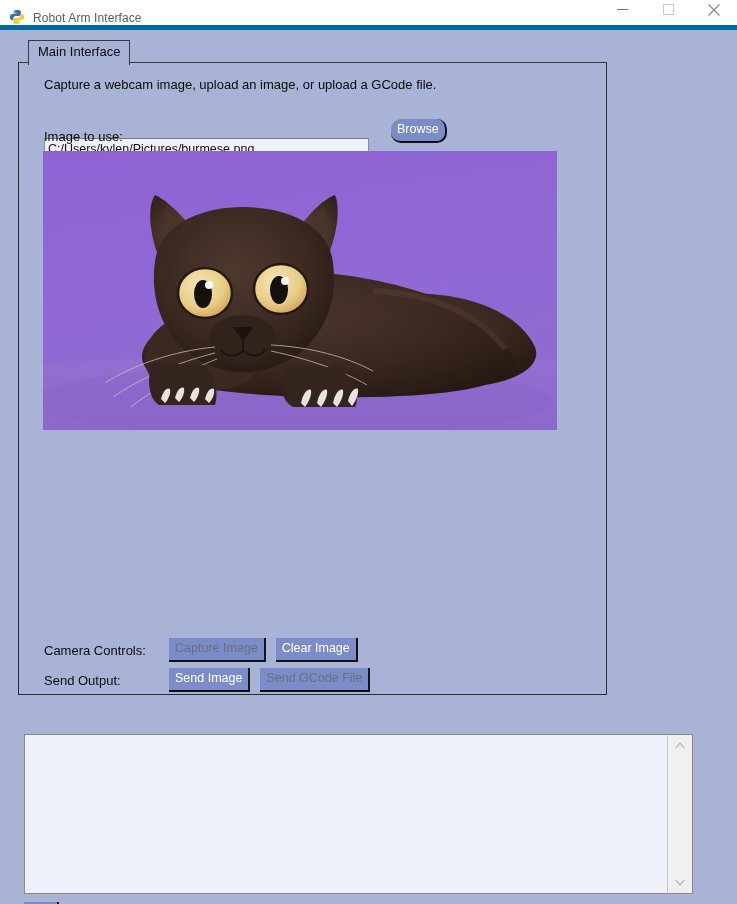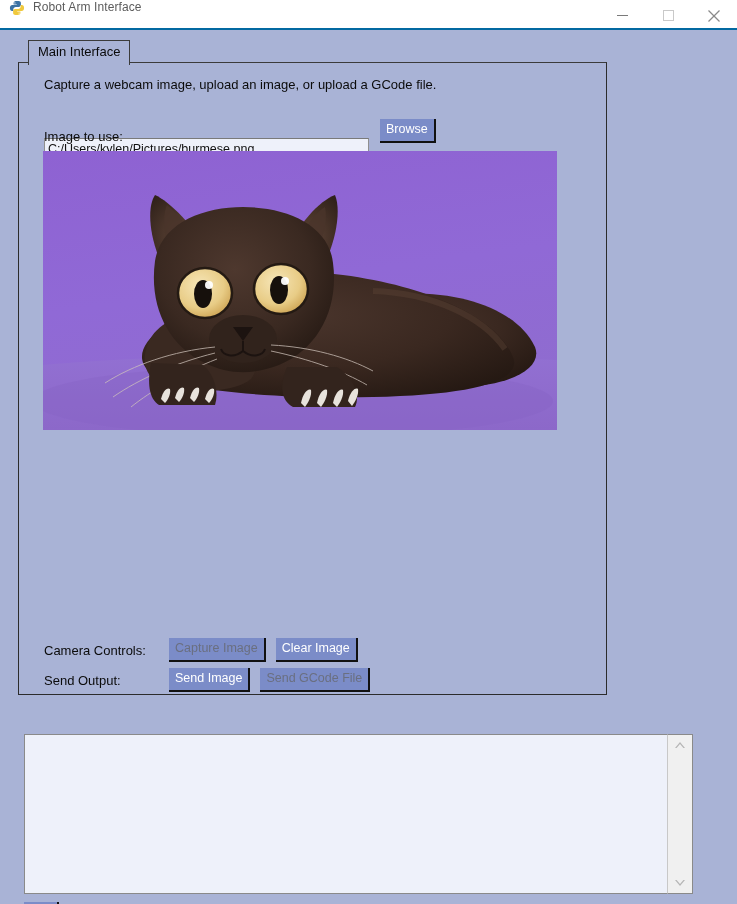--- a/index.html
+++ b/index.html
@@ -8,22 +8,22 @@
     width: 737px; height: 904px;
     overflow: hidden;
     font-family: "Liberation Sans", sans-serif;
   }
   body { background: #a9b3d6; }
 
   
   .titlebar {
     position: absolute; left: 0; top: 0; width: 737px; height: 30px;
     background: #ffffff;
-    border-bottom: 2px solid #0369a1;
-    display: flex; align-items: flex-start;
+    border-bottom: 5px solid #0369a1;
+    display: flex; align-items: flex-end;
   }
   .title-icon {
     width: 16px; height: 16px; margin-left: 9px; margin-right: 8px;
     position: relative; flex: 0 0 auto;
   }
   .title-text {
     font-size: 12px; color: #5c5c5c; letter-spacing: 0.1px;
     white-space: nowrap;
   }
   .win-controls { margin-left: auto; display: flex; height: 31px; }
@@ -105,21 +105,21 @@
     color: #ffffff;
     border: none;
     border-right: 2px solid #111;
     border-bottom: 2px solid #111;
     padding: 3px 6px 4px 6px;
     line-height: 15px;
     white-space: nowrap;
     cursor: default;
   }
   .btn.disabled { color: #6a6f80; }
-  .btn.browse { margin-left: 11px; }
+  .btn.browse { margin-left: 22px; border-radius: 10px; }
 
   .imagelabel { left: 25px; top: 66px; }
 
   
   .preview {
     position: absolute; left: 24px; top: 88px;
     width: 514px; height: 279px;
     overflow: hidden;
     background: #8f63d4;
   }

